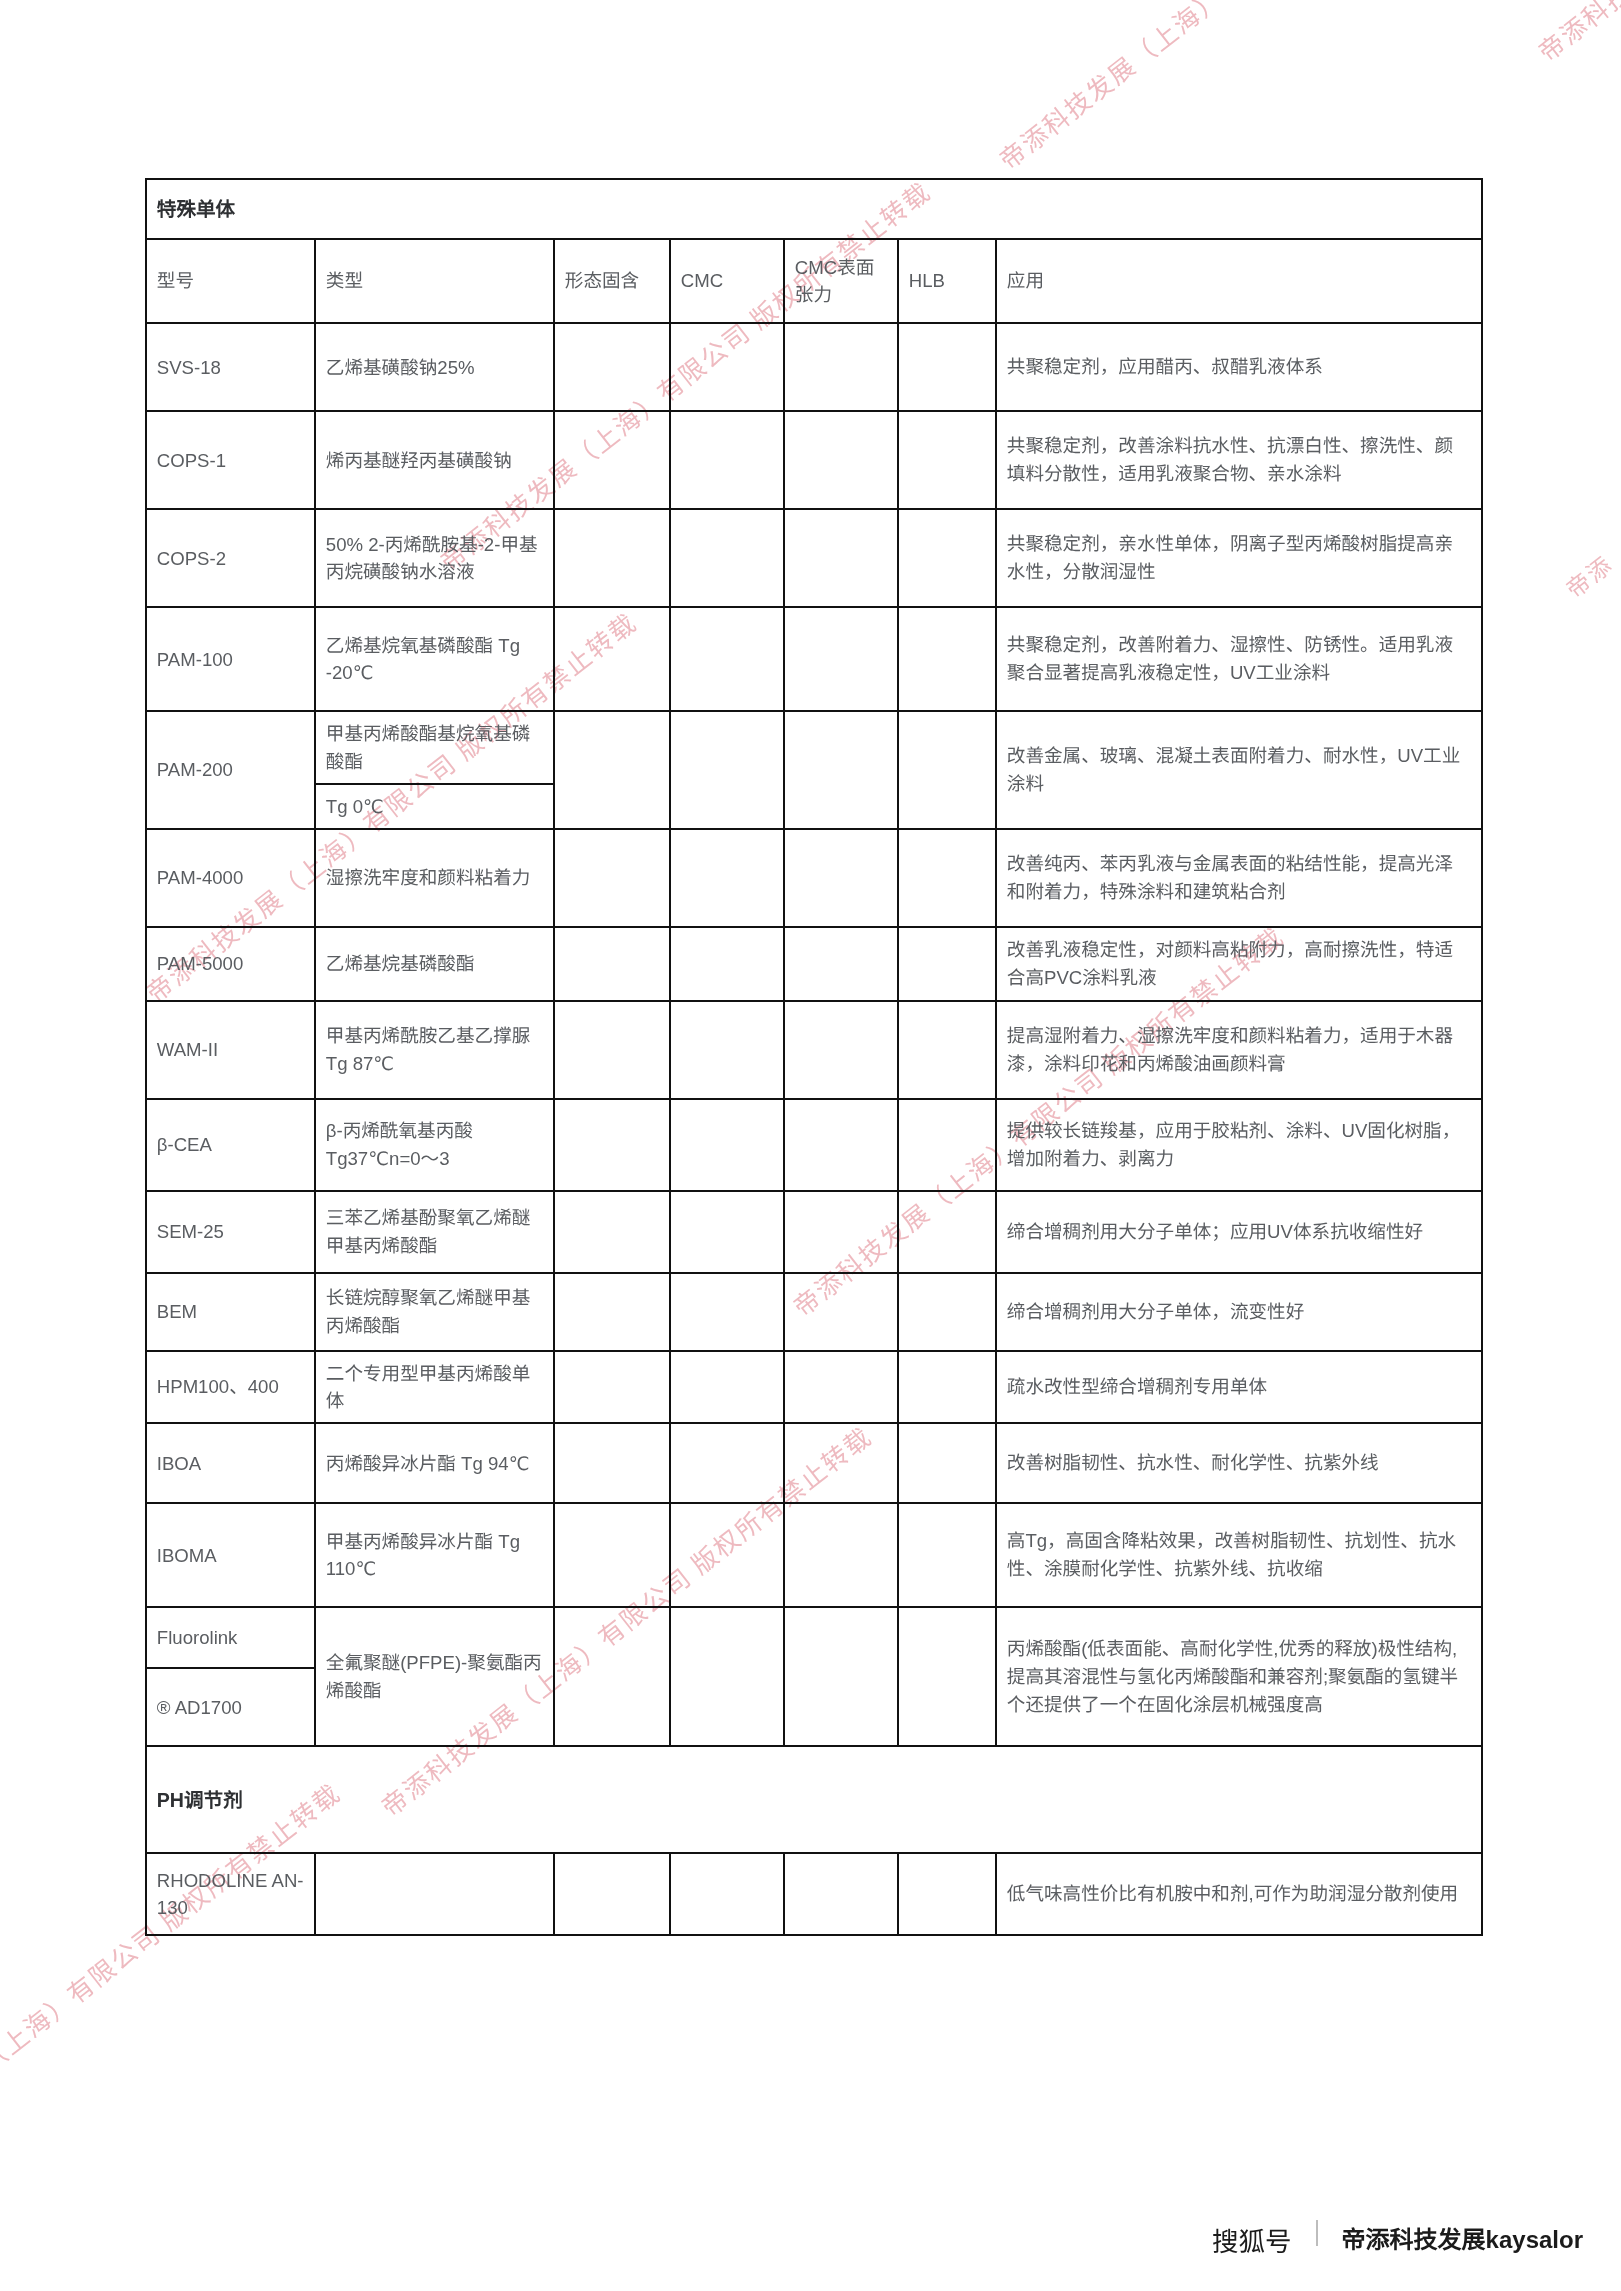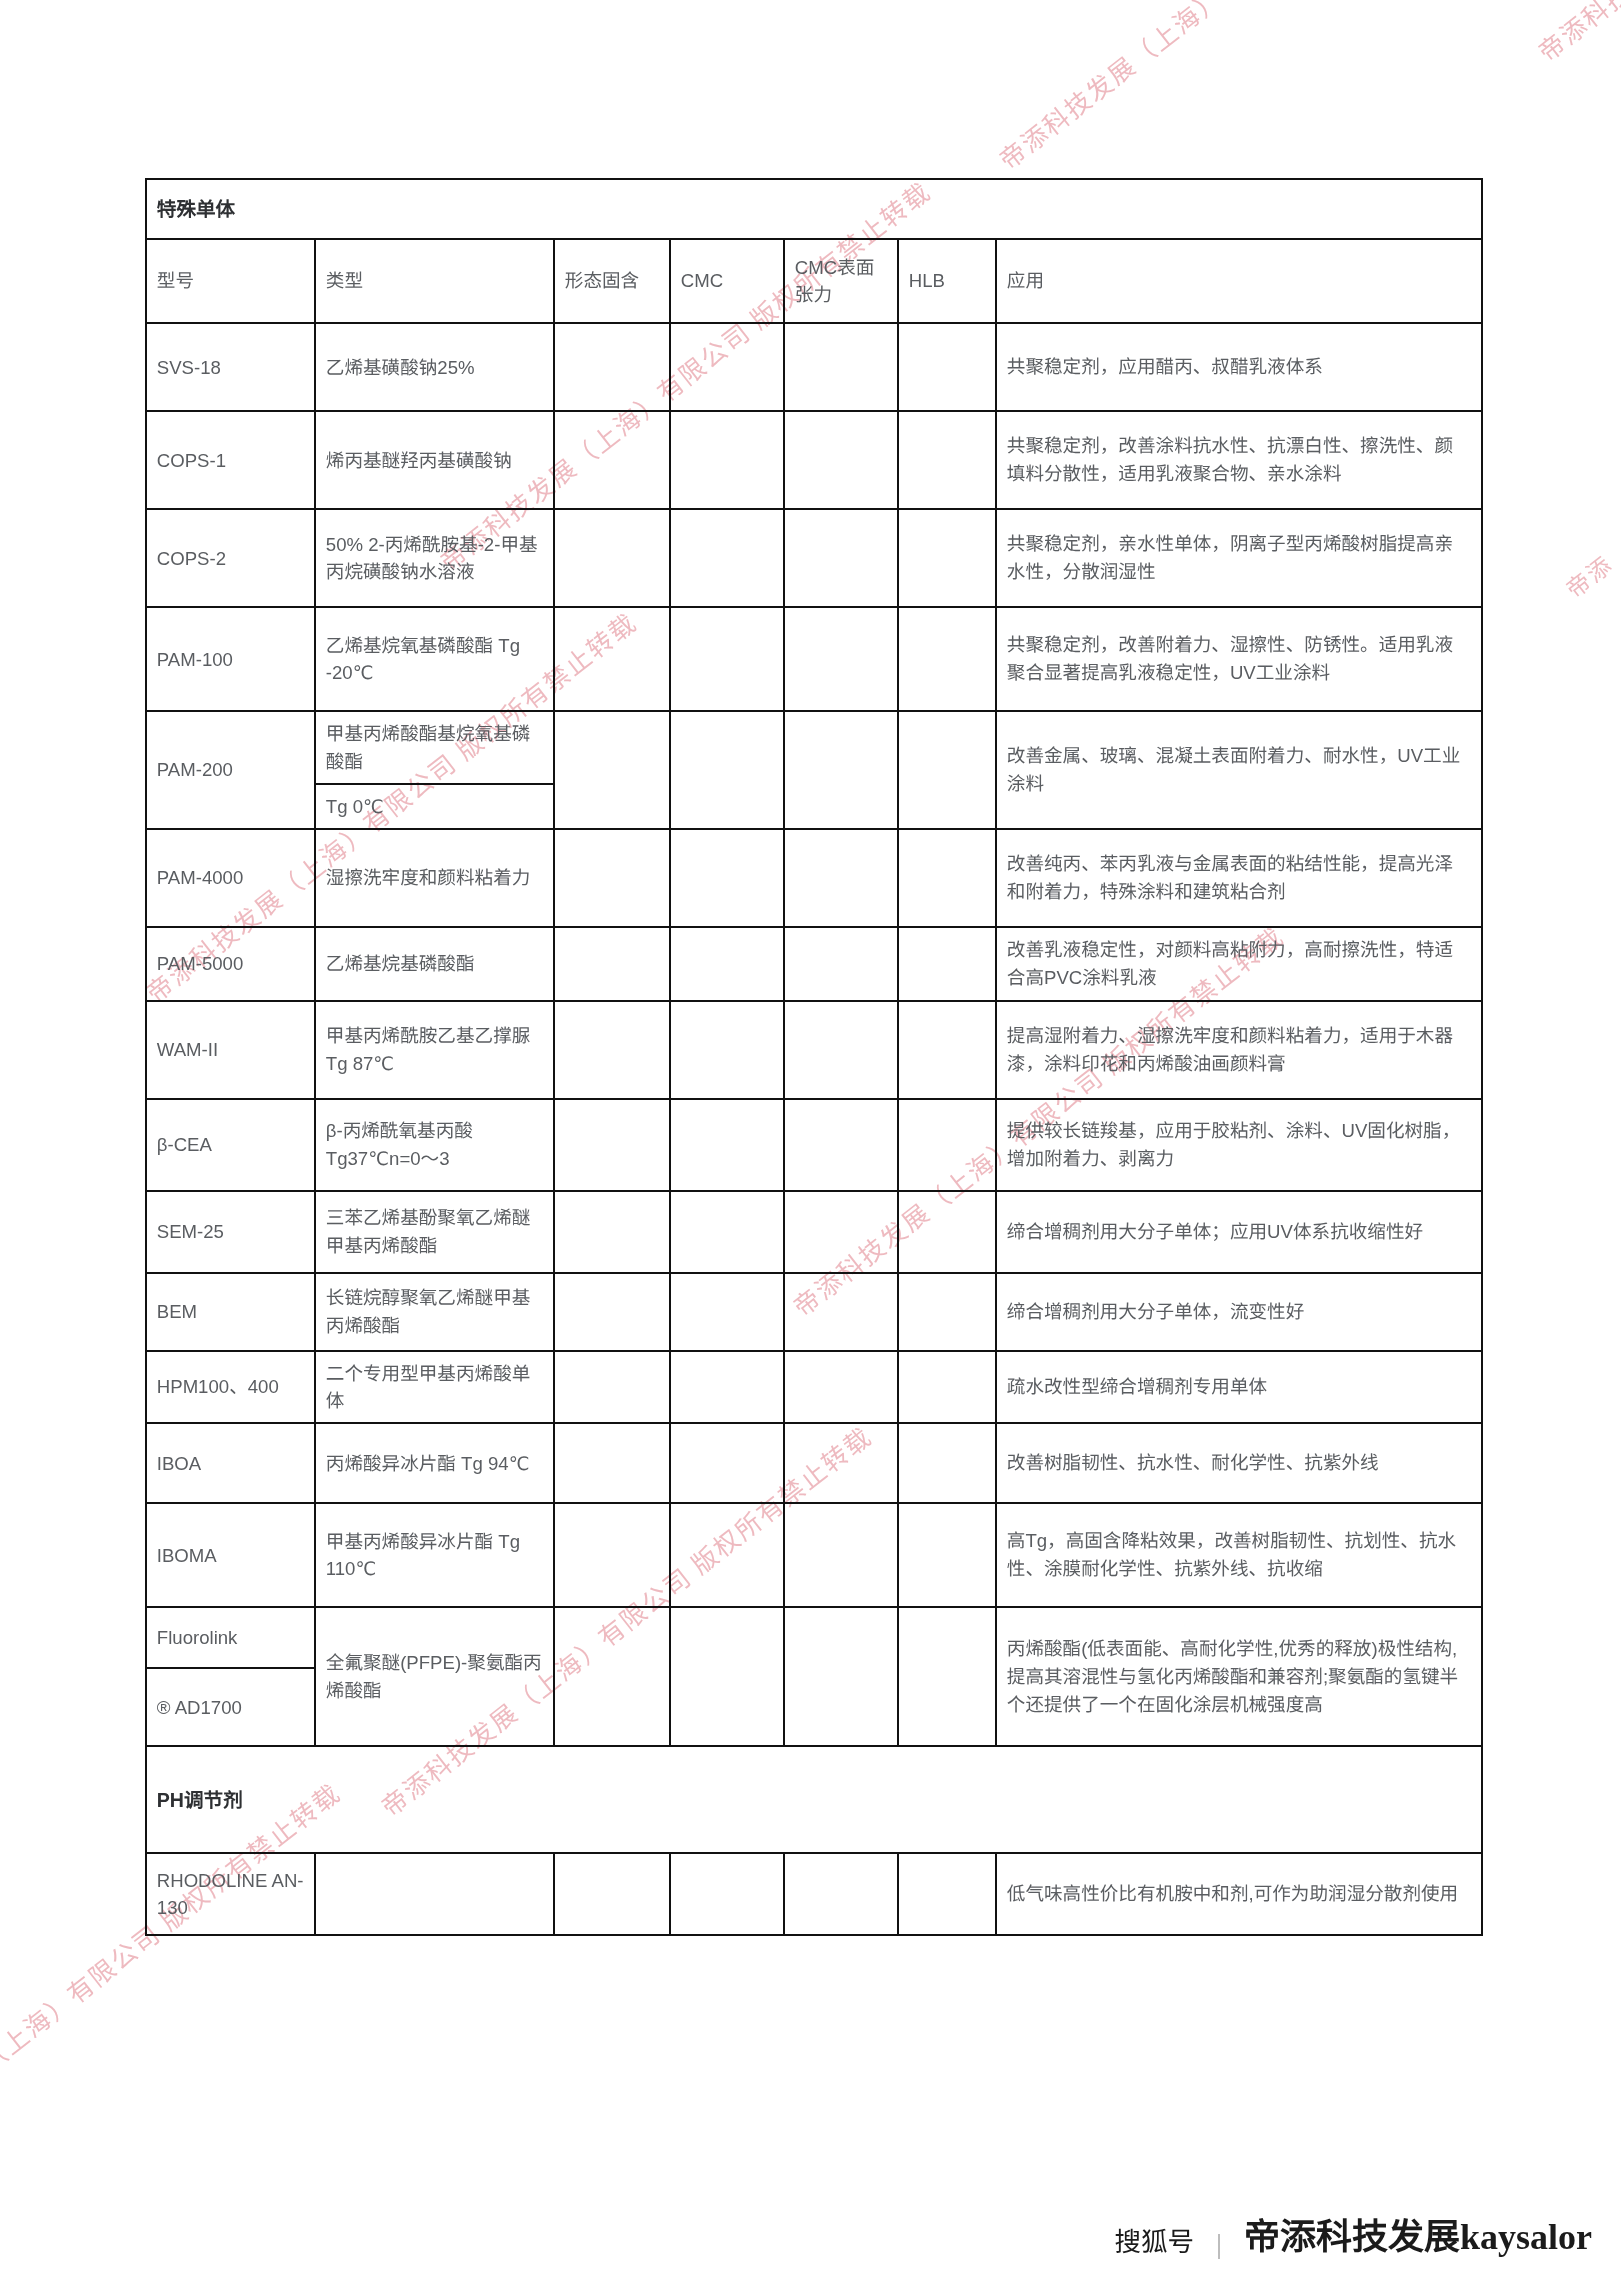--- a/index.html
+++ b/index.html
@@ -106,41 +106,41 @@
   .wm-c { left: 137px;  top: 980px; transform: rotate(-38deg); transform-origin: left top; }
   .wm-d { left: 784px;  top: 1294px; transform: rotate(-38deg); transform-origin: left top; }
   .wm-e { left: 372px;  top: 1794px; transform: rotate(-38deg); transform-origin: left top; }
   .wm-f { left: -29px;  top: 2049px; transform: rotate(-38deg); transform-origin: left top; }
   .wm-g { left: 1558px; top: 578px; transform: rotate(-38deg); transform-origin: left top; font-size: 23.5px;}
   .wm-h { left: 1529px; top: 39px; transform: rotate(-38deg); transform-origin: left top; }
 
   
   #footer-brand {
     position: absolute;
-    right: 29px;
+    right: 38px;
     bottom: 33px;
     display: flex;
-    align-items: flex-end;
+    align-items: flex-start;
     gap: 24px;
   }
   #footer-brand .sohu {
     font-family: "Liberation Sans", "DejaVu Sans", sans-serif;
     font-size: 26.5px;
     color: #1b1b1b;
     font-weight: 500;
   }
   #footer-brand .sep {
     width: 2px;
     height: 25.5px;
     background: #bdbdbd;
     display: inline-block;
   }
   #footer-brand .acct {
-    font-family: Liberation Serif, serif;
-    font-size: 36px;
+    font-family: Liberation Sans, sans-serif;
+    font-size: 24px;
     color: #1b1b1b;
     font-weight: bold;
   }
 </style>
 </head>
 <body>
 
 <div id="page">
 
 

